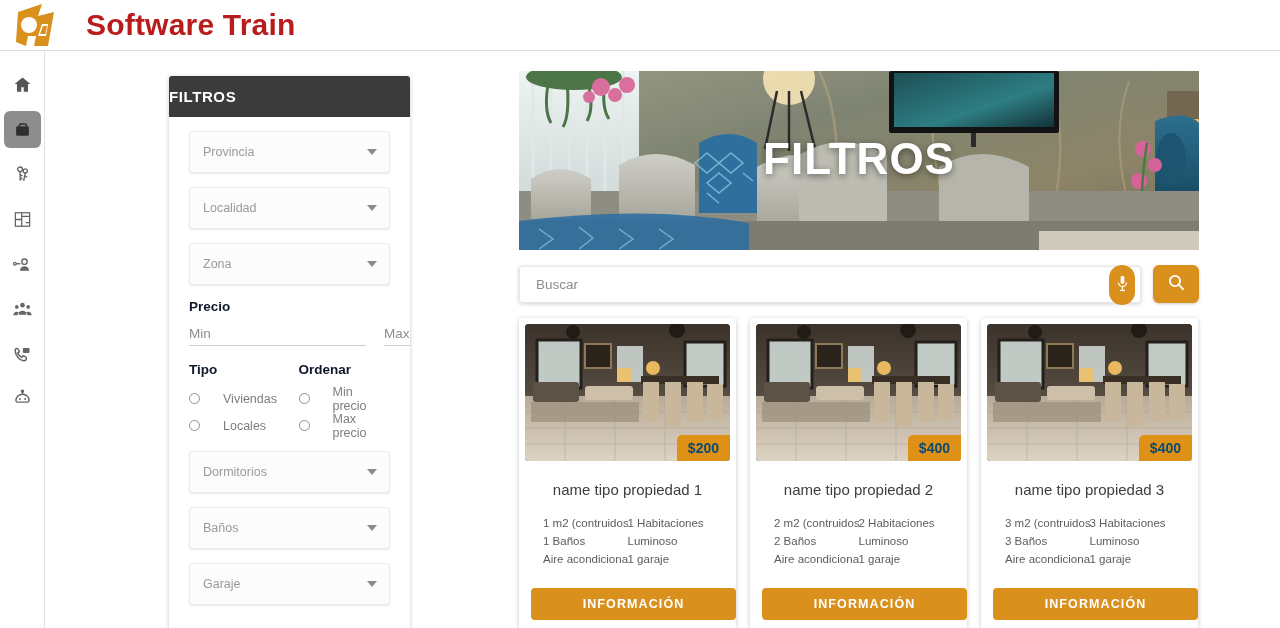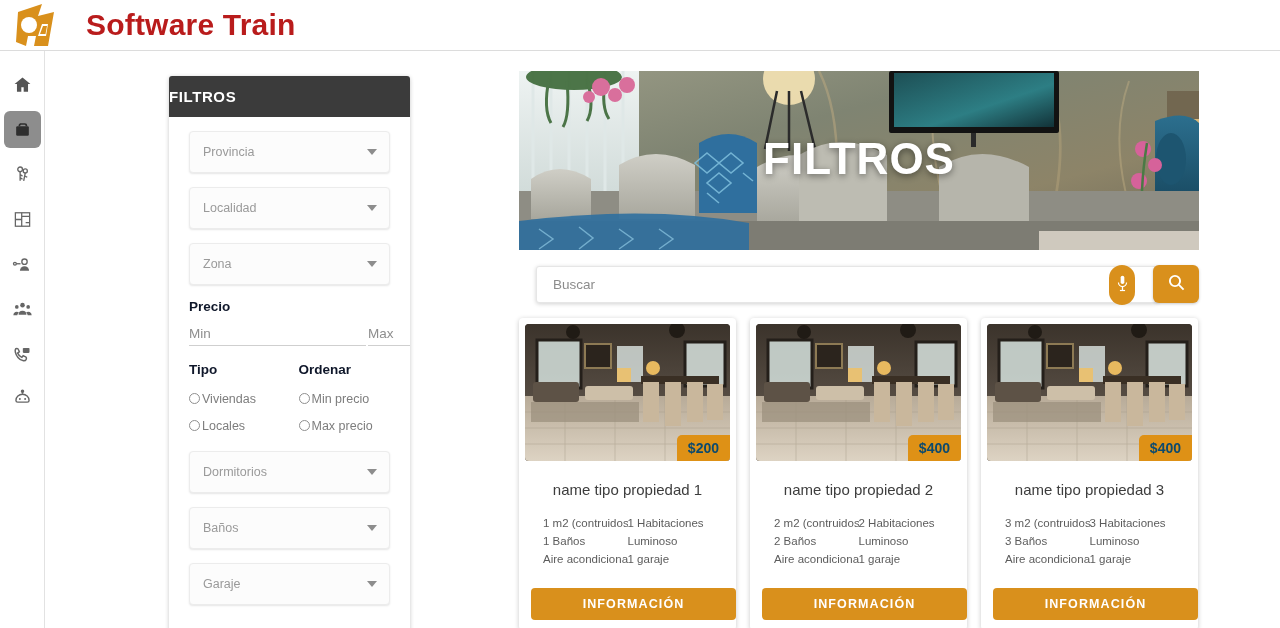--- a/index.html
+++ b/index.html
@@ -60,31 +60,31 @@
   }
   .caret {
     position:absolute; right:12px; top:50%; margin-top:-3px;
     width:0; height:0;
     border-left:5px solid transparent; border-right:5px solid transparent;
     border-top:6px solid #8d8d8d;
   }
 
   .grp-title { font-size:13.5px; font-weight:bold; color:#0f172a; margin:10px 0 8px 0; }
 
-  .price-row { display:flex; gap:2px; margin-bottom:6px; }
+  .price-row { display:flex; gap:18px; margin-bottom:6px; }
   .uline {
     flex:1; height:24px; border:0; border-bottom:1px solid #cfcfcf;
     background:transparent; font-size:13.5px; color:#6d6d6d;
     font-family:"Liberation Sans", sans-serif; outline:none; padding:0;
   }
   .uline::placeholder { color:#8e8e8e; }
 
   .two-col { display:flex; gap:18px; }
   .col { flex:1; }
-  .radio-row { display:flex; align-items:center; gap:2px; height:27px; cursor:pointer; }
+  .radio-row { display:flex; align-items:center; gap:23px; height:27px; cursor:pointer; }
   .radio {
     width:11px; height:11px; border:1.4px solid #8f8f8f;
     border-radius:50%; flex:0 0 auto;
   }
   .radio-lbl { font-size:12.5px; color:#7d7d7d; }
 
   .btn-buscar {
     margin-top:14px; width:100%; height:30px;
     background:#D9901C; color:#fff; border:0; border-radius:16px;
     font-family:"Liberation Sans", sans-serif;
@@ -100,21 +100,21 @@
   .hero svg { position:absolute; inset:0; }
   .hero-title {
     position:absolute; left:0; right:0; top:50%; margin-top:-27px;
     text-align:center; color:#fff; font-size:44px; font-weight:bold;
     letter-spacing:1px; text-shadow:0 2px 7px rgba(0,0,0,.45);
   }
 
   
   .searchwrap { position:absolute; left:519px; top:266px; width:680px; height:40px; }
   .searchfield {
-    position:absolute; left:17px; top:0; width:622px; height:37px;
+    position:absolute; left:0; top:0; width:622px; height:37px;
     background:#fff; border:1px solid #e6e6e6; border-radius:3px;
     box-shadow:0 1px 4px rgba(0,0,0,.18);
     display:flex; align-items:center; padding:0 52px 0 14px;
   }
   .searchfield input {
     border:0; outline:none; width:100%; background:transparent;
     font-family:"Liberation Sans", sans-serif; font-size:13.5px; color:#555;
   }
   .searchfield input::placeholder { color:#8c8c8c; }
   .mic-btn {

